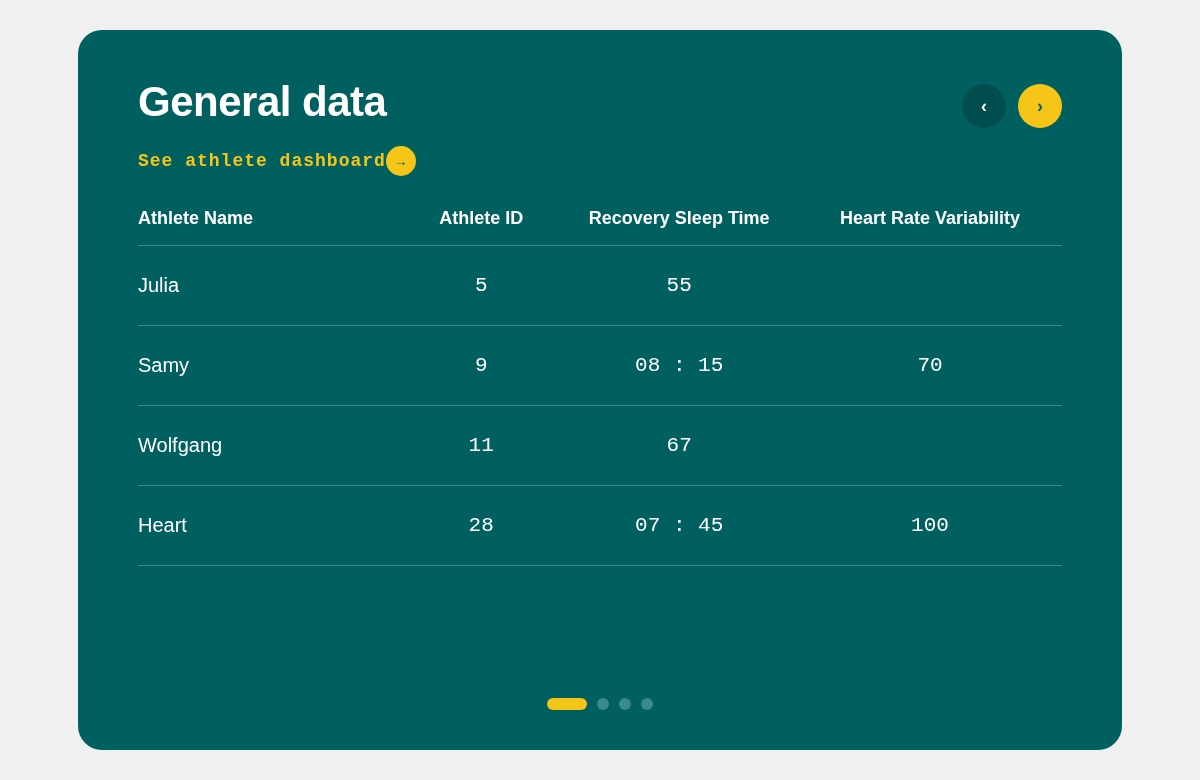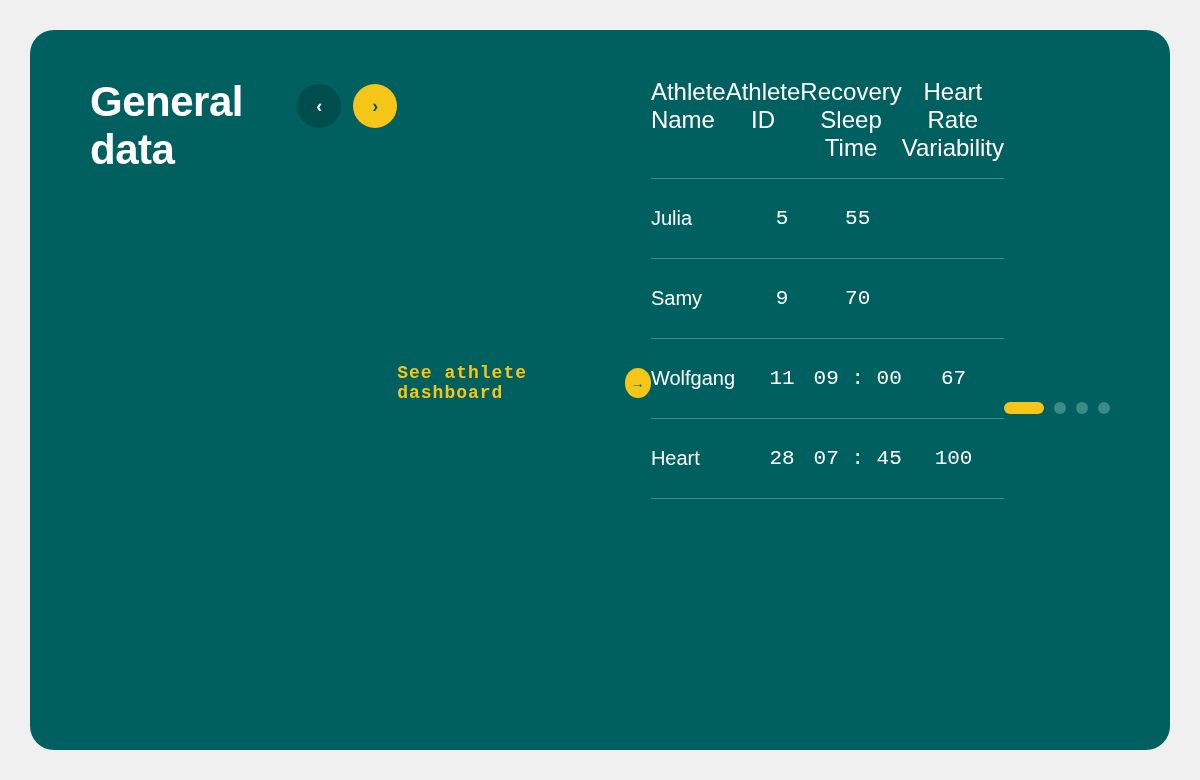--- a/index.html
+++ b/index.html
@@ -12,28 +12,28 @@
       width: 1200px;
       height: 780px;
       display: flex;
       align-items: center;
       justify-content: center;
       background: #f0f0f0;
       font-family: 'Segoe UI', Arial, sans-serif;
     }
 
     .card {
-      width: 1140px;
+      width: 1044px;
       height: 720px;
       background: #005f5f;
       border-radius: 24px;
       padding: 48px 60px 40px 60px;
       position: relative;
       display: flex;
-      flex-direction: row;
+      flex-direction: column;
     }
 
     .header {
       display: flex;
       justify-content: space-between;
       align-items: flex-start;
       margin-bottom: 8px;
     }
 
     .title {
@@ -68,21 +68,20 @@
     }
 
     .nav-btn.next {
       background: #f5c518;
       color: #005f5f;
     }
 
     .dashboard-link {
       display: flex;
       align-items: center;
-      gap: 10px;
       margin-top: 10px;
       margin-bottom: 32px;
       cursor: pointer;
     }
 
     .dashboard-link-text {
       color: #f5c518;
       font-size: 18px;
       font-weight: 600;
       font-family: 'Courier New', monospace;
@@ -108,22 +107,22 @@
 
     .table-header {
       display: grid;
       grid-template-columns: 2fr 1.2fr 1.8fr 2fr;
       padding-bottom: 16px;
       border-bottom: 1.5px solid #3a8a8a;
     }
 
     .col-header {
       color: #ffffff;
-      font-size: 24px;
-      font-weight: 400;
+      font-size: 18px;
+      font-weight: 700;
     }
 
     .col-header:not(:first-child) {
       text-align: center;
     }
 
     .table-row {
       display: grid;
       grid-template-columns: 2fr 1.2fr 1.8fr 2fr;
       padding: 28px 0;
@@ -198,26 +197,26 @@
 
     <div id="table-rows">
     <div class="table-row">
       <div class="cell">Julia</div>
       <div class="cell">5</div>
       <div class="cell">55</div>
     </div>
         <div class="table-row">
       <div class="cell">Samy</div>
       <div class="cell">9</div>
+      <div class="cell">08 : 15</div>
       <div class="cell">70</div>
     </div>
         <div class="table-row">
       <div class="cell">Wolfgang</div>
       <div class="cell">11</div>
-      <div class="cell">09 : 00</div>
       <div class="cell">67</div>
     </div>
         <div class="table-row">
       <div class="cell">Heart</div>
       <div class="cell">28</div>
       <div class="cell">07 : 45</div>
       <div class="cell">100</div>
     </div>
       </div>
   </div>

